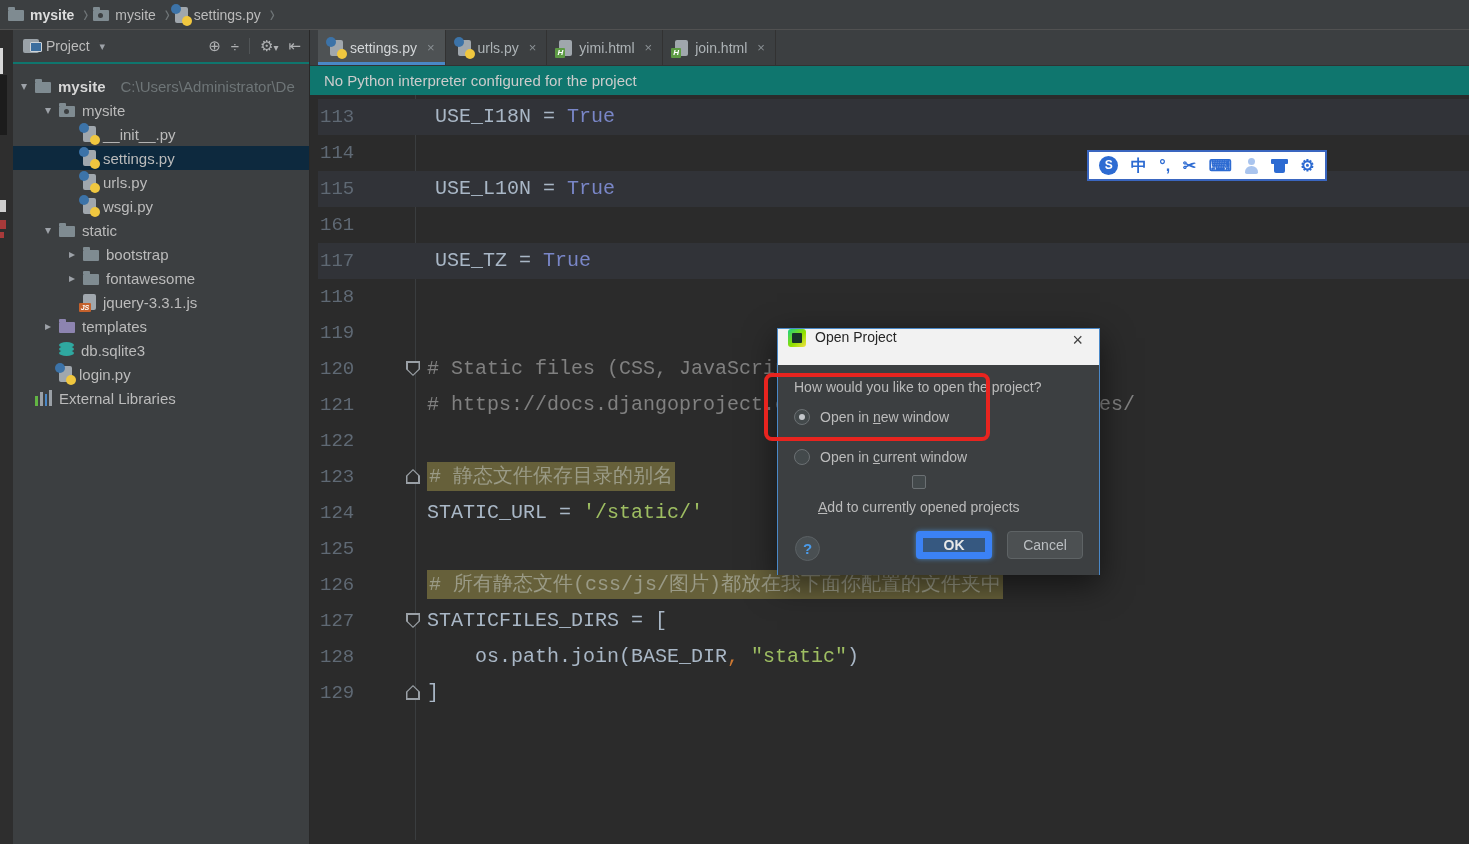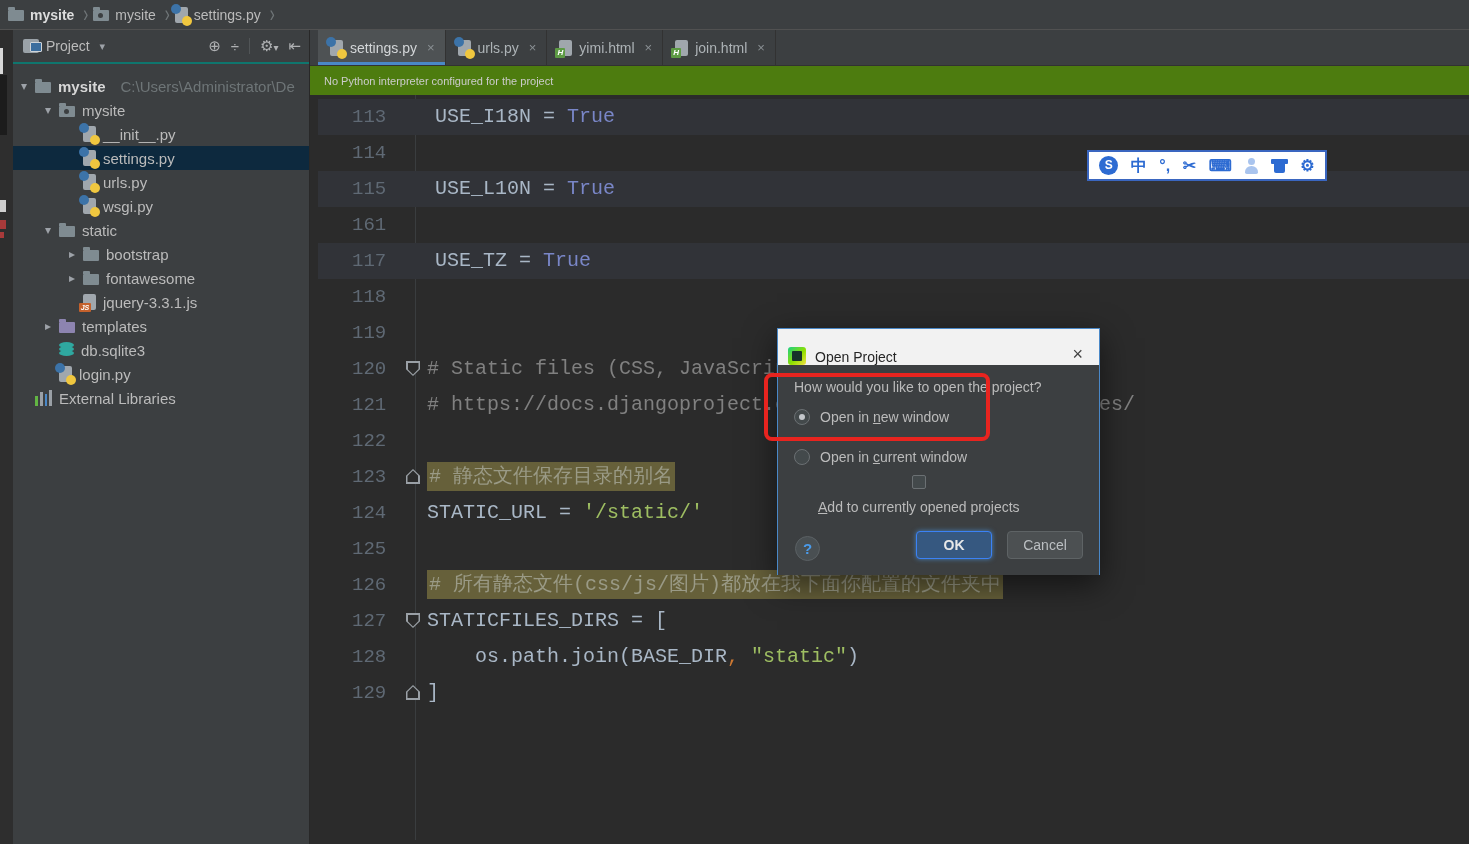--- a/index.html
+++ b/index.html
@@ -72,29 +72,29 @@
   
   .editor { position:absolute; left:310px; top:30px; width:1159px; height:814px; background:#2b2b2b; }
   .tab-bar { height:36px; background:#3c3f41; display:flex; align-items:stretch; padding-left:8px;
     border-bottom:1px solid #323232; }
   .tab { display:flex; align-items:center; gap:7px; padding:0 10px 0 12px; font-size:14px; color:#adb3b6;
     border-right:1px solid #323232; cursor:default; position:relative; }
   .tab.active { background:#4e5254; color:#d3d6d8; }
   .tab.active::after { content:""; position:absolute; left:0; right:0; bottom:0; height:3px; background:#4a88c7; }
   .tab .close { color:#8a9094; font-size:13px; margin-left:3px; }
 
-  .banner { height:29px; background:#4d7c0f; color:#cccccc; font-size:11px; display:flex; align-items:center;
+  .banner { height:29px; background:#0f766e; color:#cccccc; font-size:15px; display:flex; align-items:center;
     padding-left:14px; }
 
   .code-area { position:relative; padding-top:4px; height:745px; overflow:hidden; }
   .gutter-line { position:absolute; left:105px; top:0; bottom:0; width:1px; background:#3a3d3f; }
   .code-row { position:relative; height:36px; }
   .code-row.stripe { background:#313338; margin-left:8px; }
   .ln { position:absolute; left:10px; top:0; width:34px; text-align:right; color:#5f6974;
-    font-family:"Liberation Mono", monospace; font-size:19px; line-height:36px;margin-left:32px; }
+    font-family:"Liberation Mono", monospace; font-size:19px; line-height:36px; }
   .code-row.stripe .ln { left:2px; }
   .code { position:absolute; left:117px; top:0; line-height:36px; white-space:pre;
     font-family:"Liberation Mono", monospace; font-size:20px; }
   .t-plain { color:#a9b7c6; } .t-const { color:#7986c7; } .t-string { color:#9ebe62; }
   .t-comment { color:#808080; } .t-comma { color:#cc7832; }
   .t-comment-hl { color:#9a9a86; background:#66603a; padding:3px 2px; }
 
   .fold { position:absolute; left:96px; top:10px; width:14px; height:15px; }
   .fold .out { position:absolute; inset:0; background:#9aa0a6;
     clip-path:polygon(0 0,100% 0,100% 55%,50% 100%,0 55%); }
@@ -112,39 +112,39 @@
   .ime .person::before { content:""; position:absolute; left:4px; top:0; width:7px; height:7px; border-radius:50%; background:#a9c4ee; }
   .ime .person::after { content:""; position:absolute; left:1px; bottom:0; width:13px; height:8px;
     border-radius:7px 7px 2px 2px; background:#a9c4ee; }
   .ime .tshirt { width:17px; height:14px; position:relative; }
   .ime .tshirt::before { content:""; position:absolute; left:0; top:0; width:17px; height:5px; background:#2d6bd2; border-radius:1px; }
   .ime .tshirt::after { content:""; position:absolute; left:3px; top:2px; width:11px; height:12px; background:#2d6bd2; border-radius:0 0 2px 2px; }
 
   
   .dialog { position:absolute; left:777px; top:328px; width:323px; height:247px; z-index:10;
     border:1px solid #4a88c7; box-shadow:0 10px 30px rgba(0,0,0,.55); }
-  .dlg-title { height:36px; background:#f2f2f2; display:flex; align-items:flex-end; padding:0 10px; }
+  .dlg-title { height:36px; background:#f2f2f2; display:flex; align-items:flex-start; padding:0 10px; }
   .dlg-title .pc { width:18px; height:18px; border-radius:3px;
     background:linear-gradient(135deg,#1bd085 0%,#8fe000 55%,#f5e044 100%); position:relative; }
   .dlg-title .pc::after { content:""; position:absolute; left:4px; top:4px; width:10px; height:10px; background:#17332a; border-radius:1px; }
   .dlg-title .txt { margin-left:9px; color:#262626; font-size:14px; }
   .dlg-title .x { margin-left:auto; color:#444; font-size:18px; line-height:1; padding:2px 6px; cursor:default; }
   .dlg-body { height:210px; background:#3c3f41; color:#bbbbbb; font-size:14px; position:relative; }
   .dlg-q { position:absolute; left:16px; top:14px; }
   .opt { position:absolute; left:16px; display:flex; align-items:center; gap:10px; }
   .radio { width:16px; height:16px; border-radius:50%; background:#43494b; border:1px solid #6b7073; position:relative; }
   .radio.sel::after { content:""; position:absolute; left:4px; top:4px; width:6px; height:6px; border-radius:50%; background:#c3c7cb; }
   .cb { width:14px; height:14px; border-radius:2px; background:#43494b; border:1px solid #6b7073; }
   .mn { text-decoration:underline; }
   .dlg-help { position:absolute; left:17px; bottom:14px; width:25px; height:25px; border-radius:50%;
     background:#494f52; border:1px solid #5b6164; color:#4a9bea; font-weight:bold; font-size:15px;
     display:flex; align-items:center; justify-content:center; }
   .btn { position:absolute; bottom:16px; height:28px; width:76px; border-radius:4px; font-size:14px;
     display:flex; align-items:center; justify-content:center; cursor:default; }
-  .btn.ok { right:107px; background:#365880; border:1px solid #3b82f6; box-shadow:0 0 5px rgba(74,136,199,.9);
+  .btn.ok { right:107px; background:#365880; border:7px solid #3b82f6; box-shadow:0 0 5px rgba(74,136,199,.9);
     color:#e8e8e8; font-weight:bold; }
   .btn.cancel { right:16px; background:#4c5052; border:1px solid #5e6365; color:#bbbfc2; }
 
   
   .red-box { position:absolute; left:764px; top:373px; width:226px; height:68px; border:4px solid #e8241f;
     border-radius:8px; z-index:20; pointer-events:none; }
 </style>
 </head>
 <body>
 

